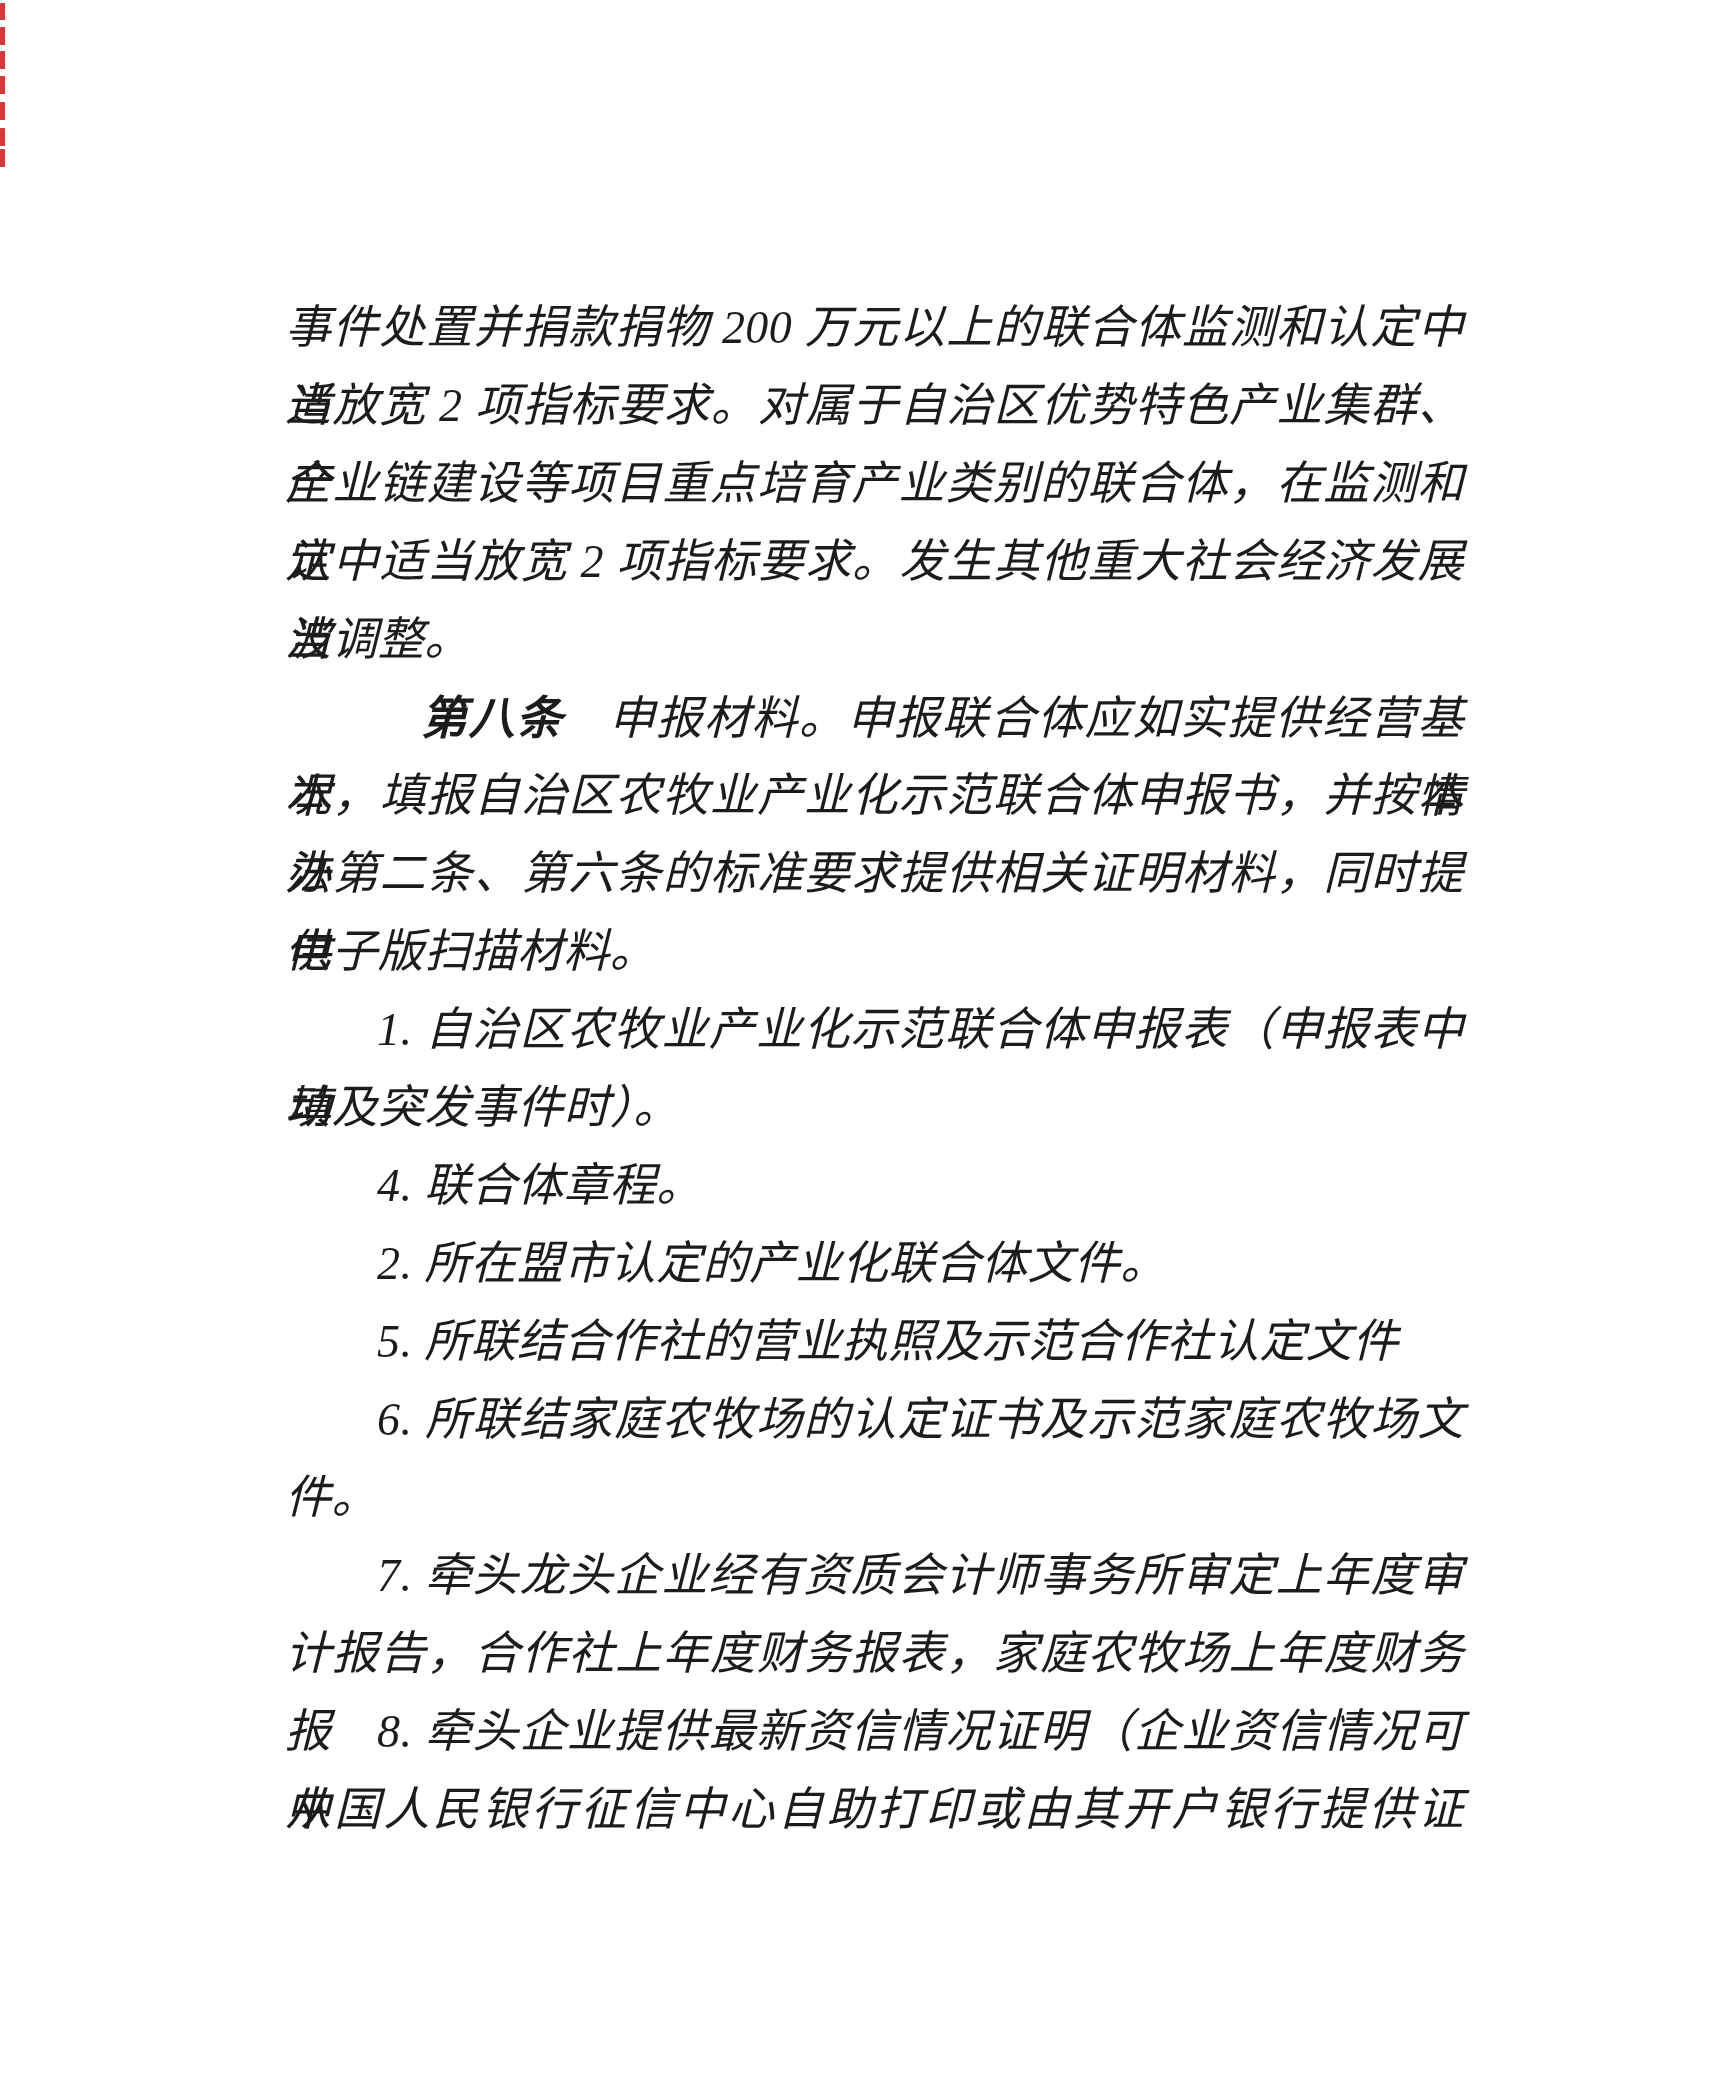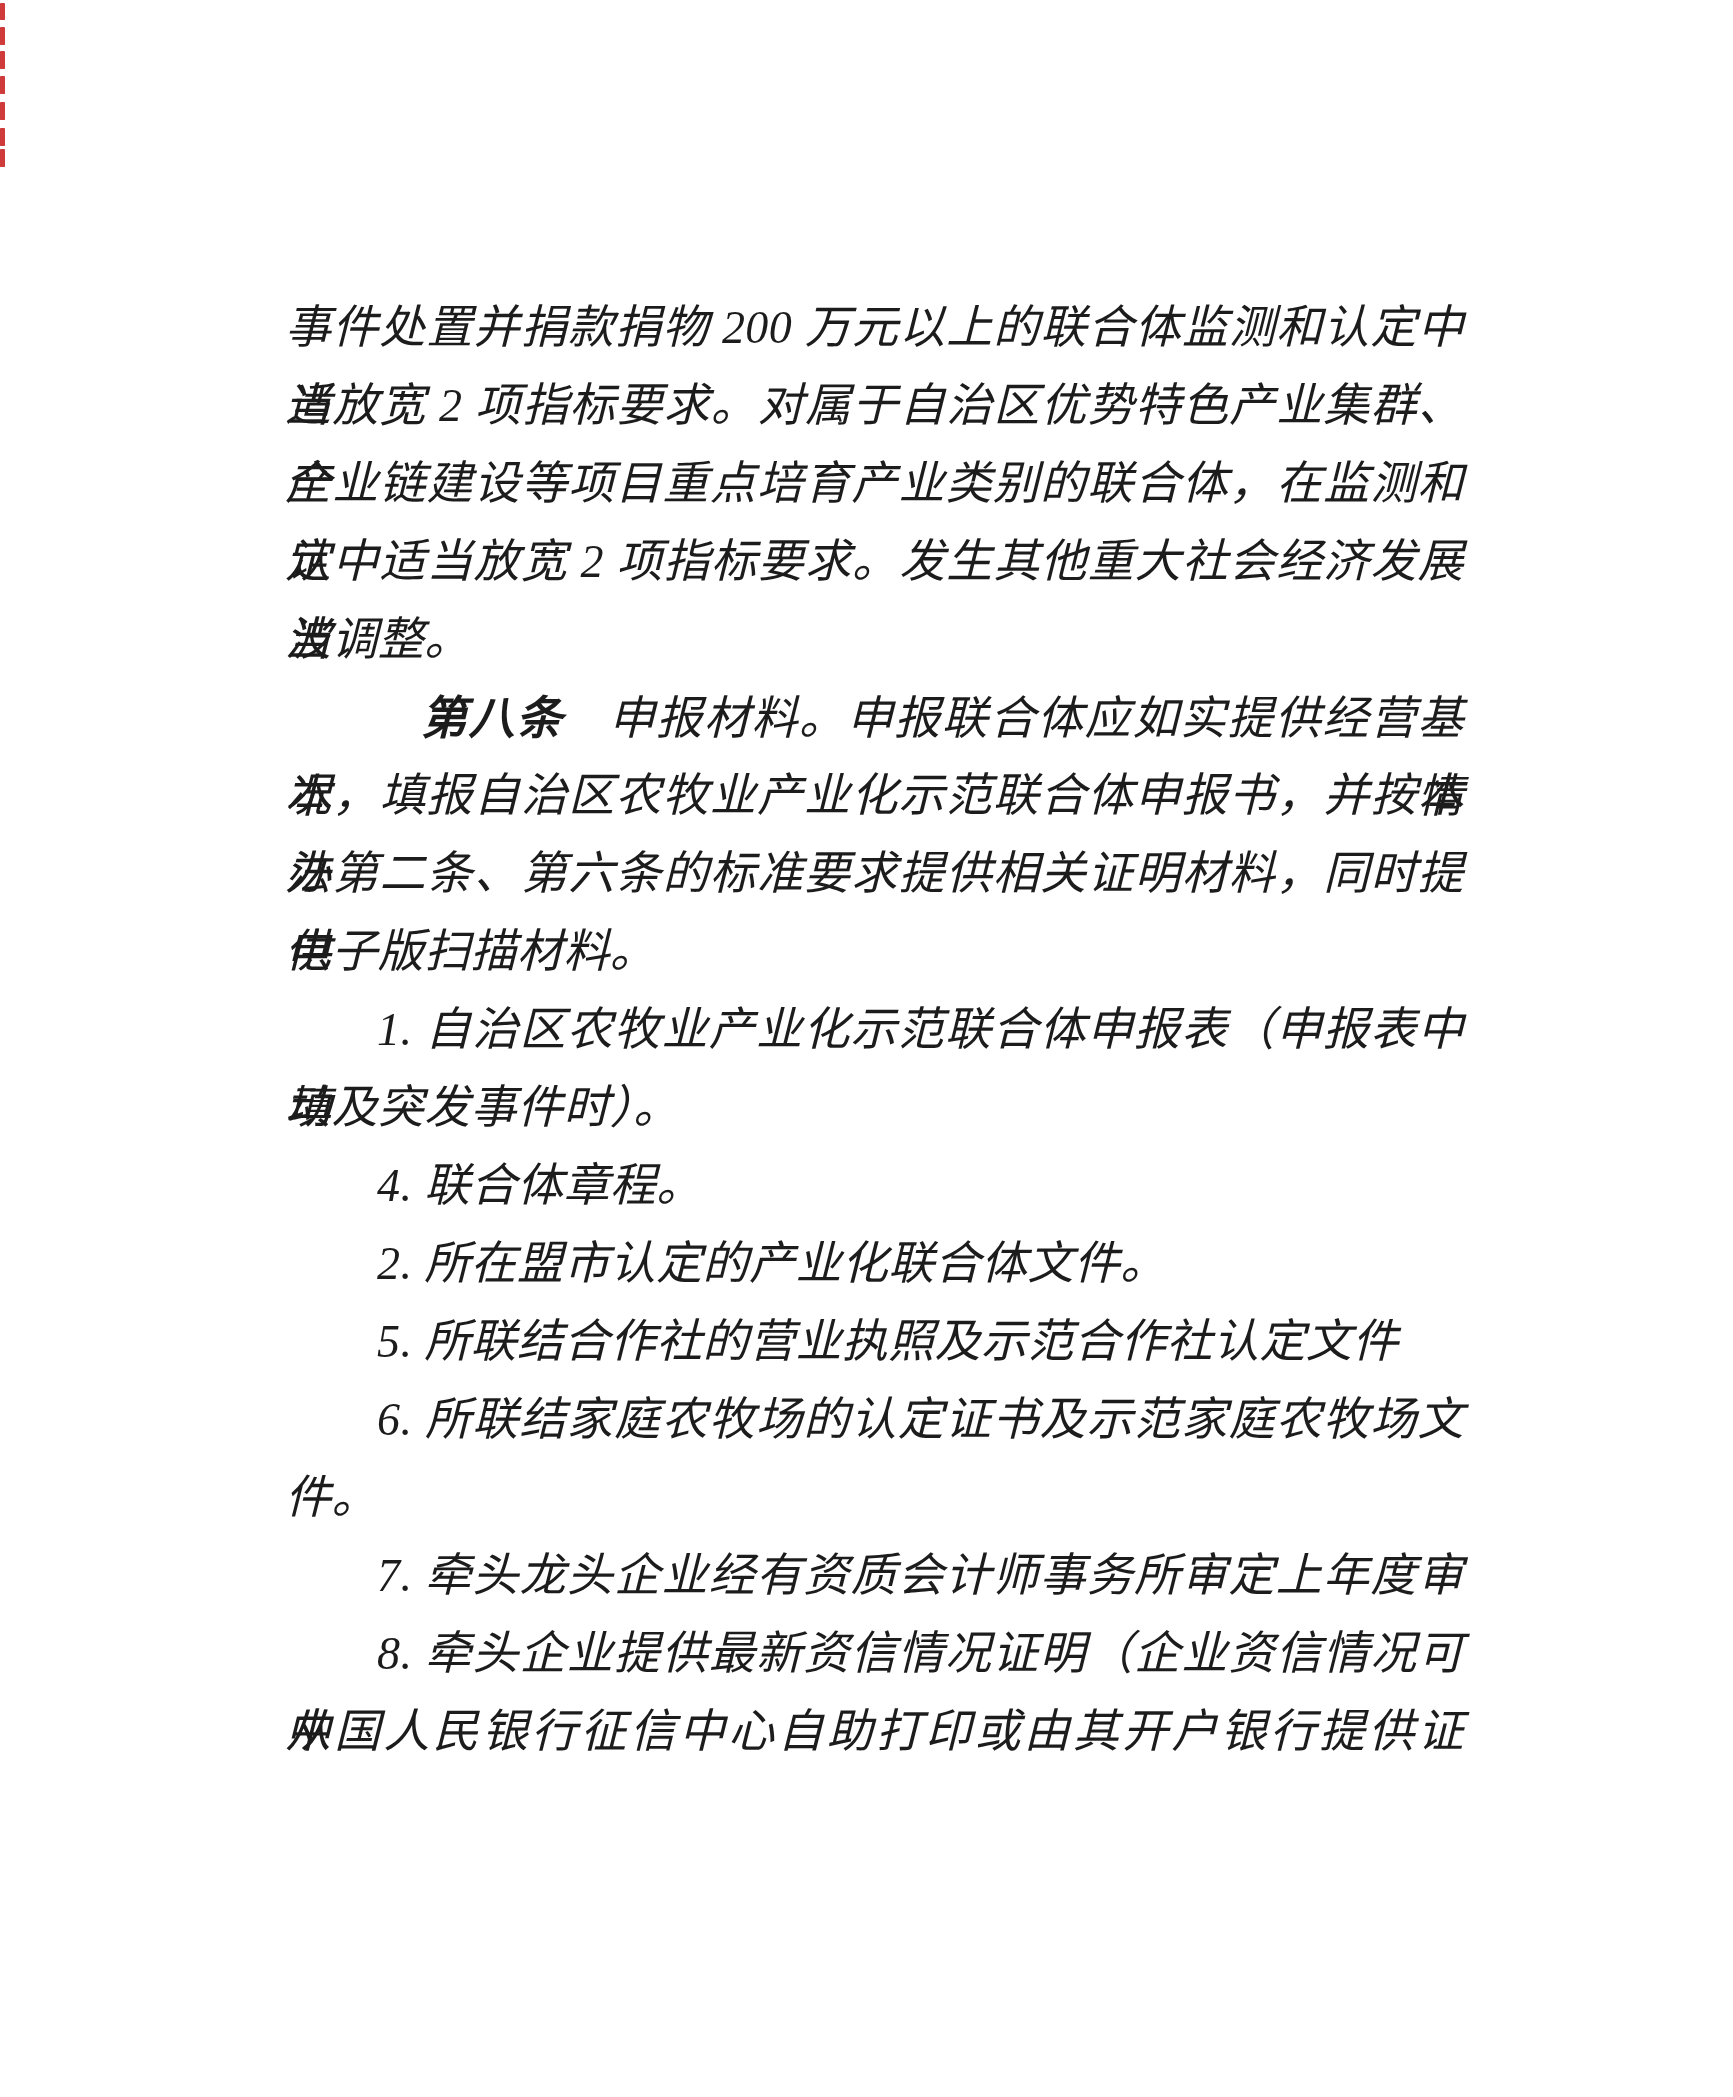--- a/index.html
+++ b/index.html
@@ -68,18 +68,19 @@
       <div class="line just"><span>法第二条、第六条的标准要求提供相关证明材料，同时提供</span></div>
       <div class="line"><span>电子版扫描材料。</span></div>
       <div class="line just indent"><span>1. 自治区农牧业产业化示范联合体申报表（申报表中填</span></div>
       <div class="line"><span>动及突发事件时）。</span></div>
       <div class="line indent"><span>4. 联合体章程。</span></div>
       <div class="line indent"><span>2. 所在盟市认定的产业化联合体文件。</span></div>
       <div class="line indent"><span>5. 所联结合作社的营业执照及示范合作社认定文件</span></div>
       <div class="line just indent"><span>6. 所联结家庭农牧场的认定证书及示范家庭农牧场文</span></div>
       <div class="line"><span>件。</span></div>
       <div class="line just indent"><span>7. 牵头龙头企业经有资质会计师事务所审定上年度审</span></div>
+      <div class="line just"><span>计报告，合作社上年度财务报表，家庭农牧场上年度财务报</span></div>
       <div class="line just indent"><span>8. 牵头企业提供最新资信情况证明（企业资信情况可从</span></div>
       <div class="line just"><span>中国人民银行征信中心自助打印或由其开户银行提供证</span></div>
       <div class="line"></div>
     </div>
 </div>
 
 
 </body></html>

